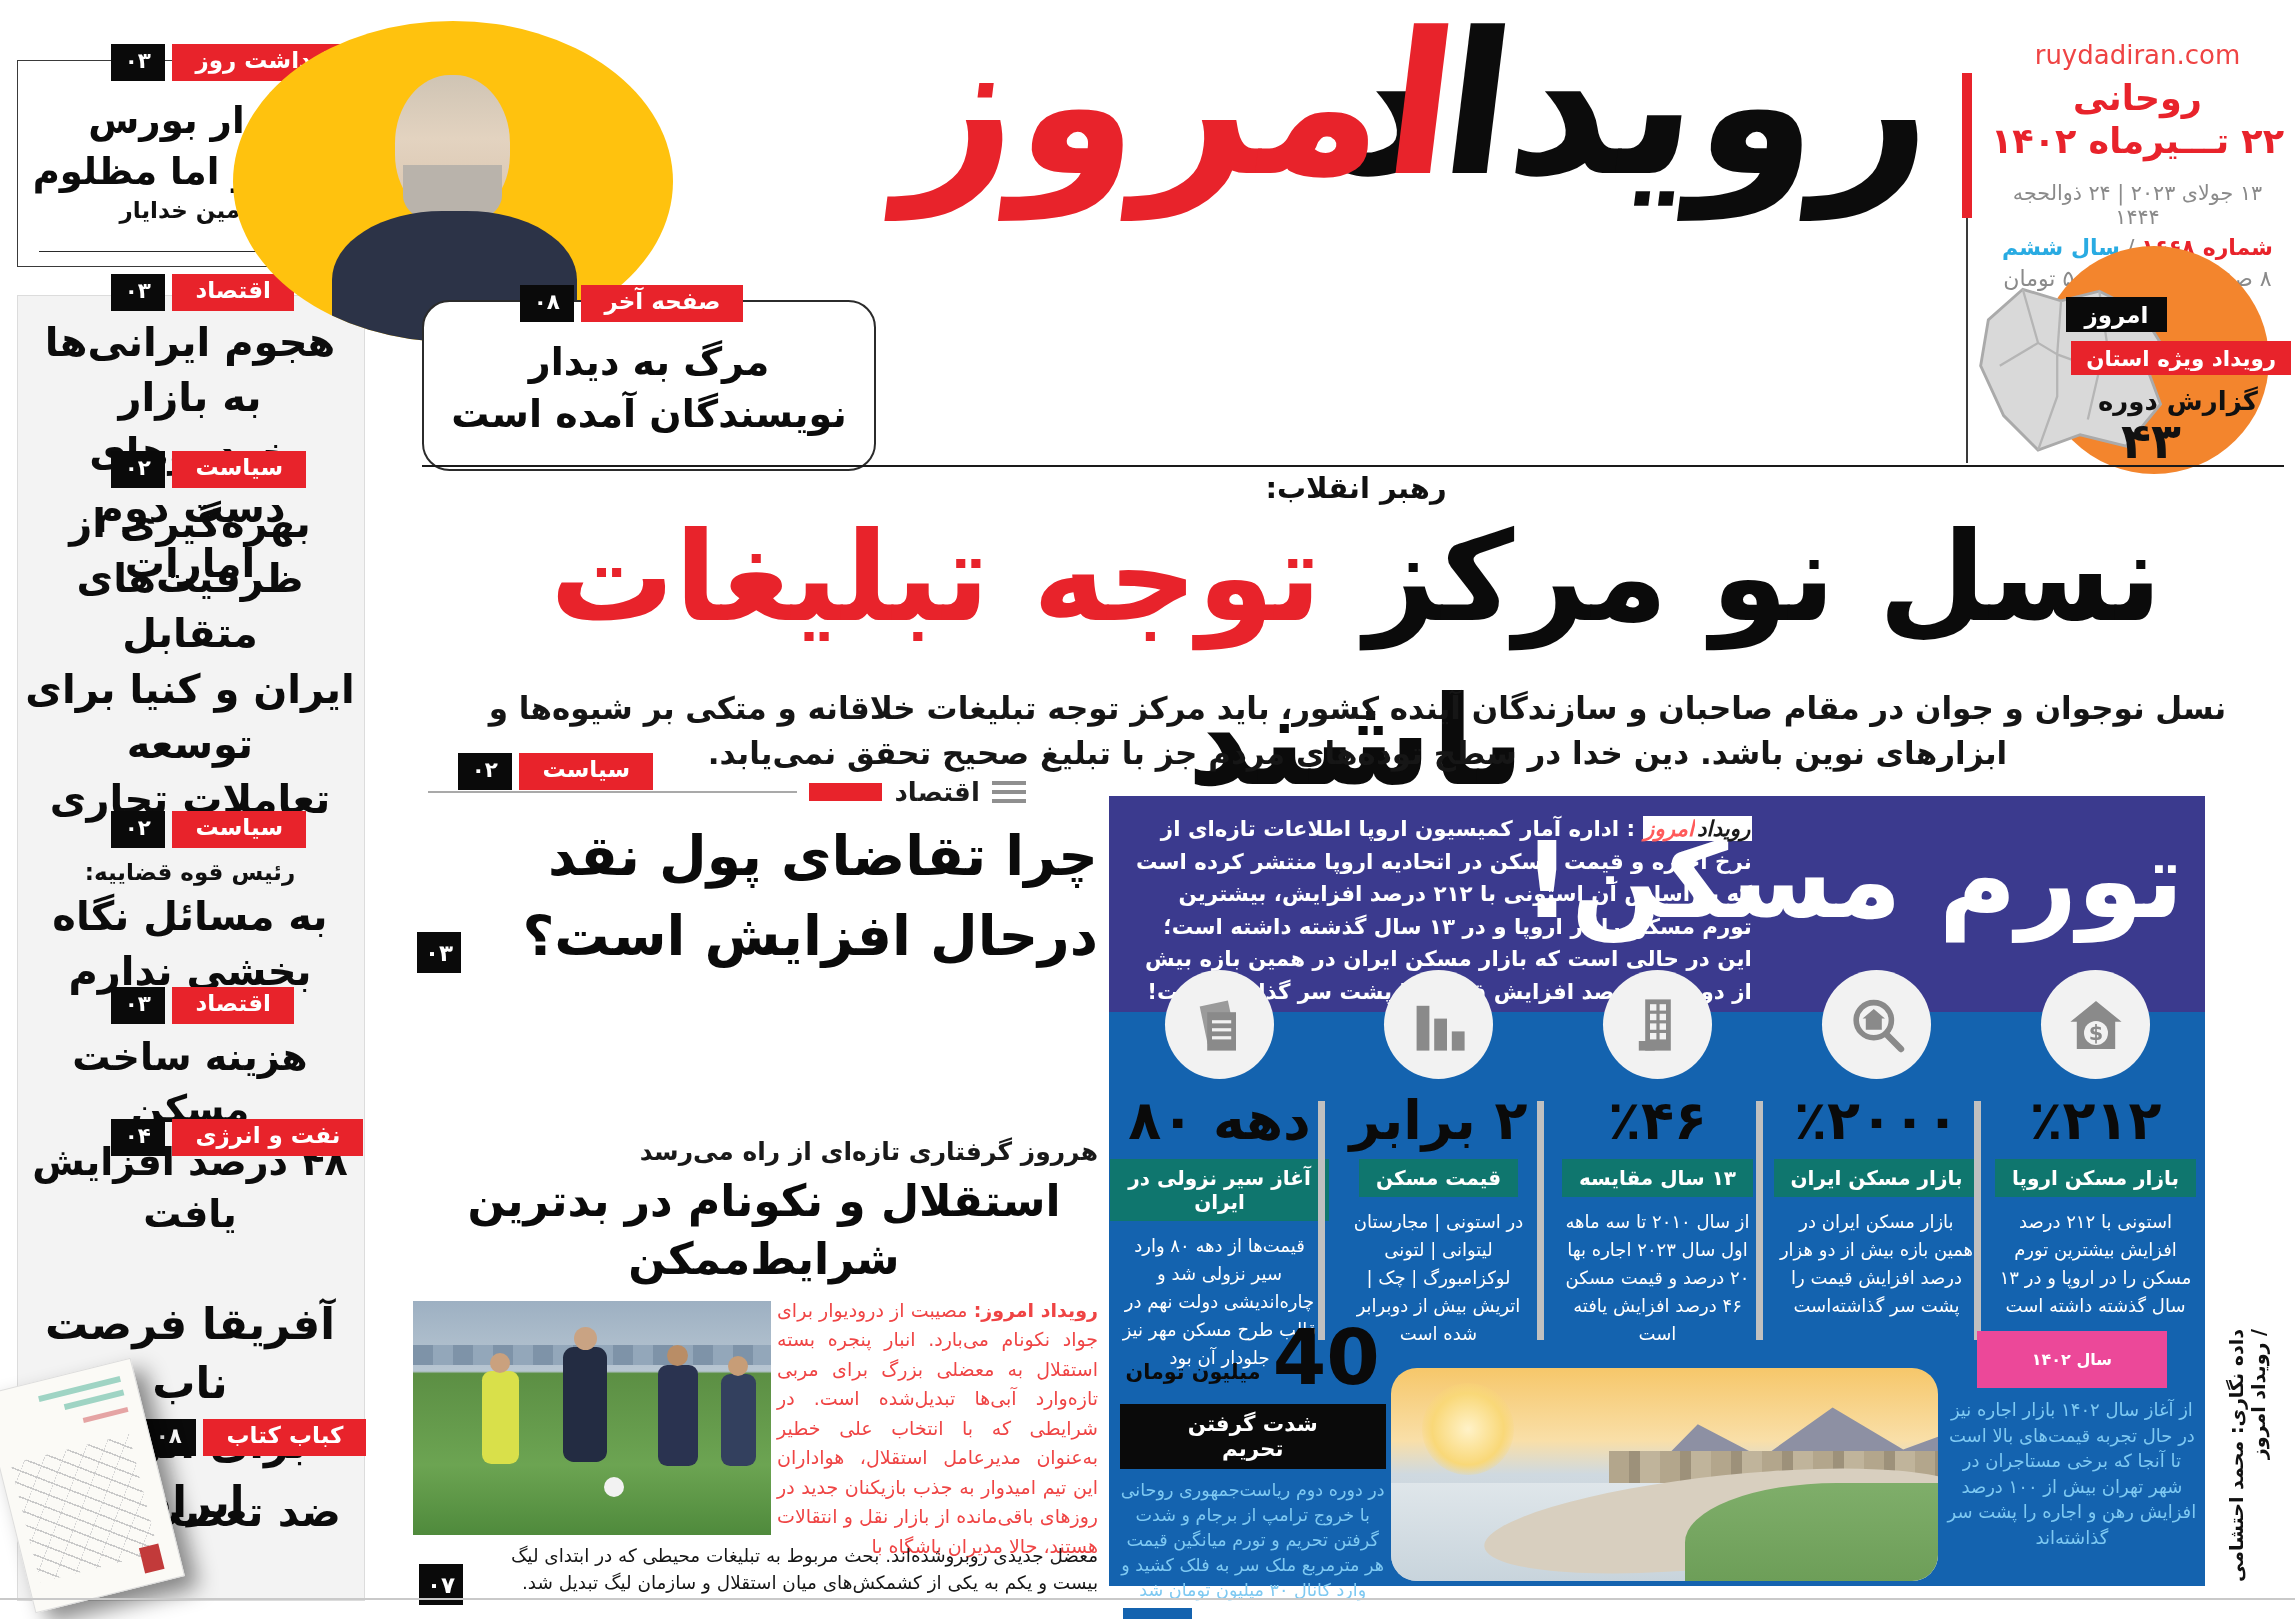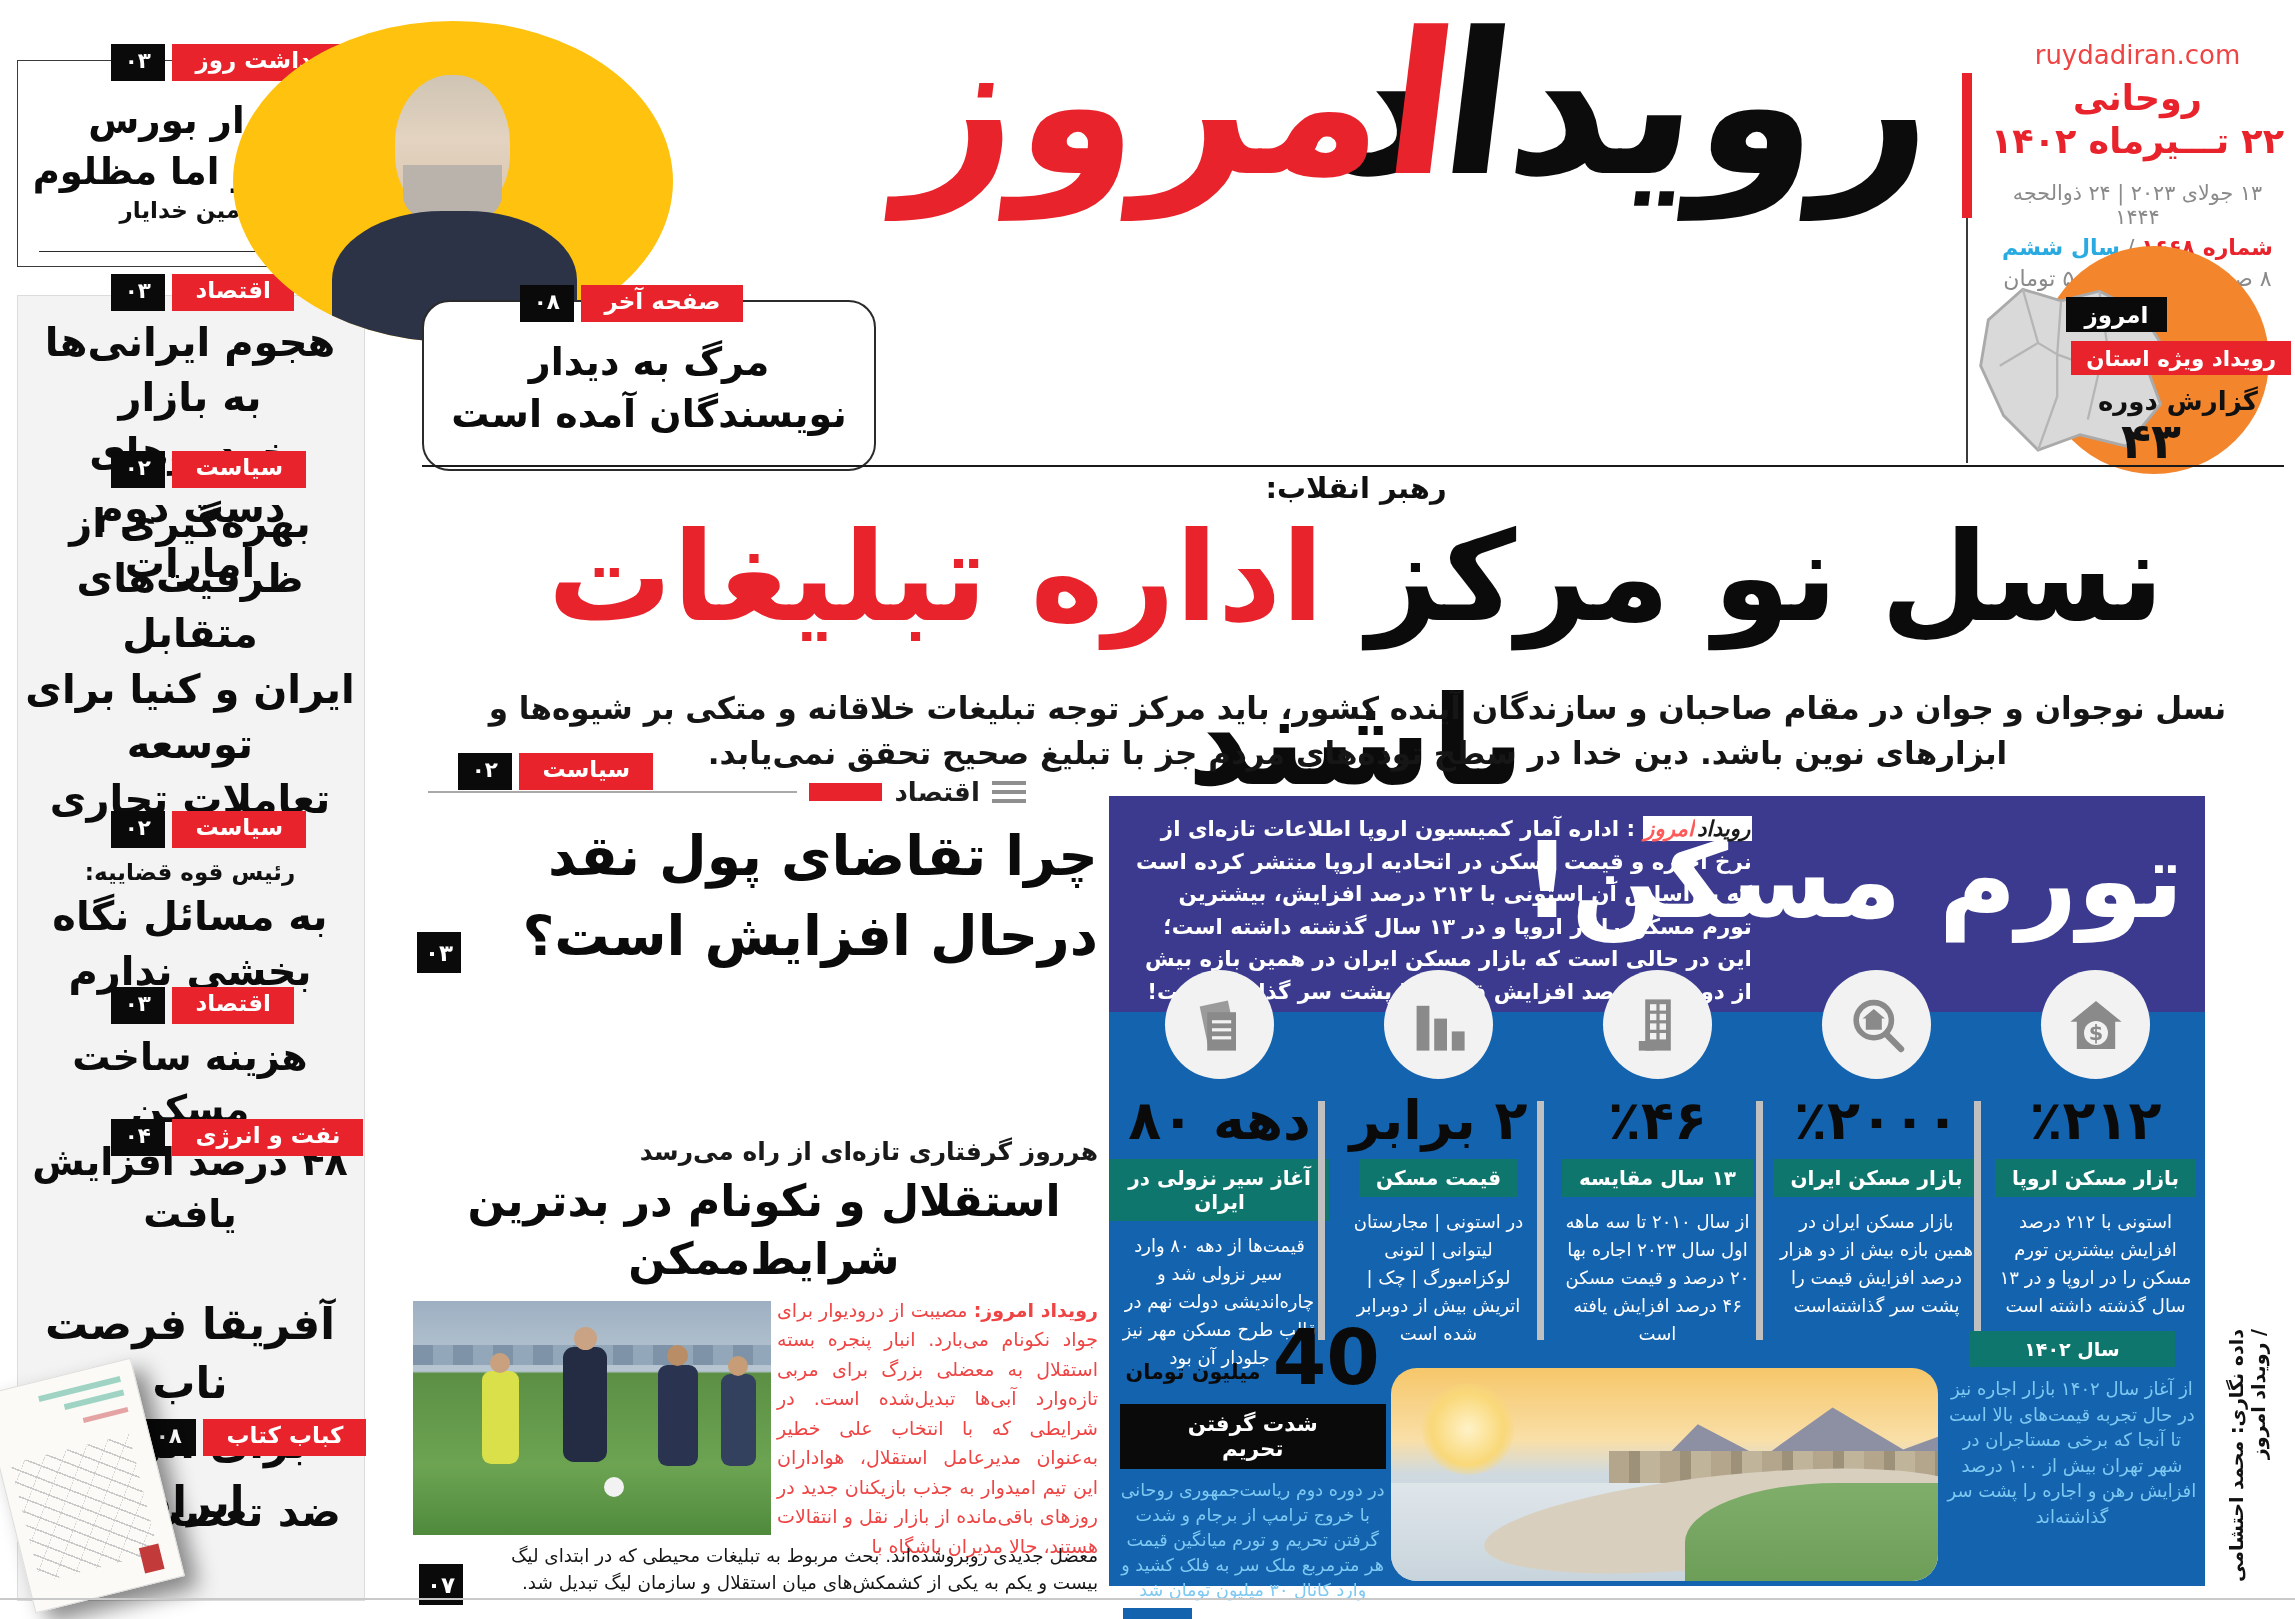--- a/index.html
+++ b/index.html
@@ -156,21 +156,21 @@
   </svg>
   <div class="abs" style="left:2066px;top:297px;background:#0a0a0a;color:#fff;font-weight:bold;font-size:23px;padding:4.6px 18.4px;">امروز</div>
   <div class="abs" style="left:2071px;top:341px;background:#e8232b;color:#fff;font-weight:bold;font-size:21.4px;padding:4.6px 15.3px;">رویداد ویژه استان</div>
   <div class="abs" style="left:2098px;top:386px;font-size:26px;font-weight:bold;color:#111;">گزارش دوره</div>
   <div class="abs" style="left:2121px;top:413px;font-size:49px;font-weight:bold;color:#111;">۴۳</div>
 
   <div class="abs" style="left:422px;top:465px;width:1862px;height:2.3px;background:#1a1a1a;"></div>
 
   <div class="abs ctr" style="left:428px;top:471px;width:1856px;font-size:29px;font-weight:bold;color:#111;">رهبر انقلاب:</div>
   <div class="abs ctr" style="left:428px;top:496px;width:1856px;font-size:124px;font-weight:bold;line-height:1.32;letter-spacing:-1.5px;color:#0b0b0b;">
-    <span>نسل نو مرکز </span><span style="color:#e8232b;">اداره تبلیغات</span><span> باشند</span>
+    <span>نسل نو مرکز </span><span style="color:#e8232b;">توجه تبلیغات</span><span> باشند</span>
   </div>
   <div class="abs ctr" style="left:451px;top:686px;width:1813px;font-size:31px;font-weight:bold;color:#161616;line-height:1.45;">نسل نوجوان و جوان در مقام صاحبان و سازندگان آینده کشور، باید مرکز توجه تبلیغات خلاقانه و متکی بر شیوه‌ها و ابزارهای نوین باشد. دین خدا در سطح توده‌های مردم جز با تبلیغ صحیح تحقق نمی‌یابد.</div>
   <div class="abs brow" style="left:458px;top:753px;">
     <span class="bcat">سیاست</span>
     <span class="bnum">۰۲</span>
   </div>
 
   <div class="abs sec" style="left:428px;top:777px;width:598px;">
     <span class="burger">
         <i></i>
@@ -301,21 +301,21 @@
         <div class="stxt">قیمت‌ها از دهه ۸۰ وارد سیر نزولی شد و چاره‌اندیشی دولت نهم در قالب طرح مسکن مهر نیز جلودار آن بود</div>
       </div>
     </div>
 
     <div class="divbar" style="left:209px;"></div>
     <div class="divbar" style="left:428px;"></div>
     <div class="divbar" style="left:647px;"></div>
     <div class="divbar" style="left:865px;"></div>
 
     <div class="abs ctr" style="right:6.1px;top:529px;width:254px;">
-      <div style="margin-top:6.1px;"><span style="display:inline-block;background:#0f766e;color:#fff;font-weight:bold;font-size:19px;padding:7px 55px;">سال ۱۴۰۲</span></div>
+      <div style="margin-top:6.1px;"><span style="display:inline-block;background:#ec4899;color:#fff;font-weight:bold;font-size:16px;padding:19px 55px;">سال ۱۴۰۲</span></div>
       <div class="lblue" style="font-size:18px;line-height:1.42;margin-top:9.2px;">از آغاز سال ۱۴۰۲ بازار اجاره نیز در حال تجربه قیمت‌های بالا است تا آنجا که برخی مستاجران در شهر تهران بیش از ۱۰۰ درصد افزایش رهن و اجاره را پشت سر گذاشته‌اند</div>
     </div>
 
     <div class="abs photo-round" style="left:282px;top:572px;width:547px;height:213px;background:
         linear-gradient(180deg,#f6c76a 0%,#f9dfa8 34%,#cfd9e0 50%,#c3cdd6 100%);">
       <div class="abs" style="left:31px;top:15.3px;width:92px;height:92px;border-radius:50%;background:radial-gradient(circle,#fff2c8 0%,#f9d878 55%,rgba(249,216,120,0) 75%);"></div>
       <div class="abs" style="right:-23px;top:31px;width:321px;height:84px;background:#8d90a3;clip-path:polygon(0 100%,18% 30%,38% 70%,60% 10%,82% 60%,100% 35%,100% 100%);"></div>
       <div class="abs" style="right:0;top:83px;width:329px;height:46px;background:repeating-linear-gradient(90deg,#b3a68c 0 20px,#9d917a 20px 31px,#c0b49b 31px 51px);"></div>
       <div class="abs" style="left:0;top:115px;width:547px;height:98px;background:linear-gradient(180deg,#dfe6ea 0%,#c8d4dc 100%);"></div>
       <div class="abs" style="left:92px;top:107px;width:490px;height:92px;border-radius:50%;background:#d8cfbf;transform:rotate(-6deg);"></div>

